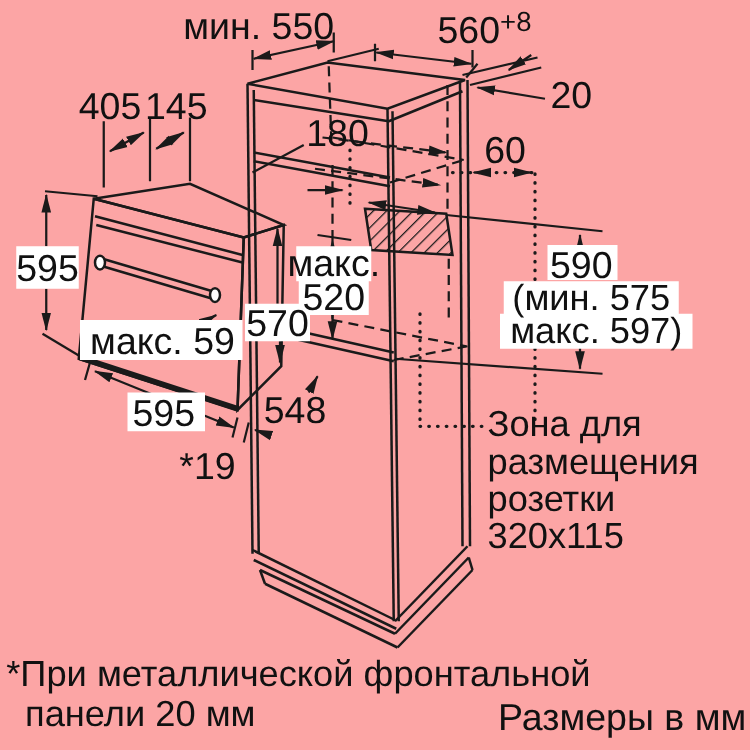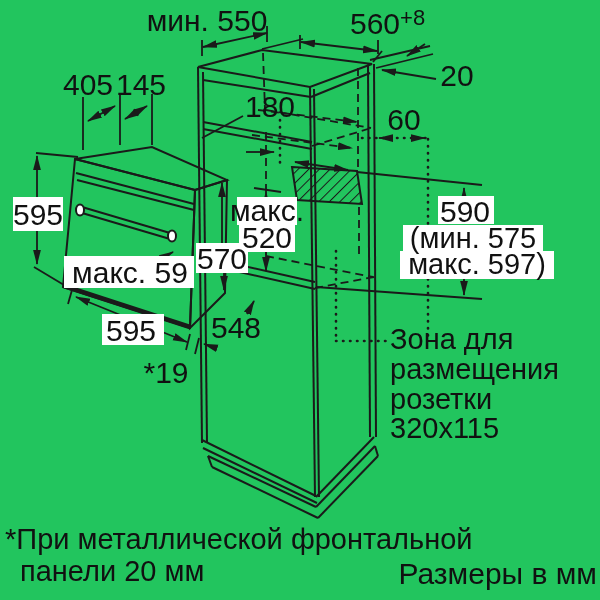--- a/index.html
+++ b/index.html
@@ -1,16 +1,16 @@
 <!DOCTYPE html>
 <html><head>
 <meta charset="utf-8">
 <style>
   html,body{margin:0;padding:0;background:#fff;}
-  .stage{width:600px;height:600px;background:#22c55e;position:relative;overflow:hidden;
+  .stage{width:600px;height:600px;background:#fca5a5;position:relative;overflow:hidden;
          font-family:"Liberation Sans", sans-serif;}
   svg{display:block;}
   text{fill:#111;font-family:"Liberation Sans", sans-serif;}
   .ln{stroke:#1a1a1a;stroke-width:2;fill:none;}
   .thin{stroke:#1a1a1a;stroke-width:1.8;fill:none;}
   .dash{stroke:#1a1a1a;stroke-width:1.8;fill:none;stroke-dasharray:8 5;}
   .dots{stroke:#1a1a1a;stroke-width:2.6;fill:none;stroke-dasharray:0.5 6.5;stroke-linecap:round;}
   .mask{fill:#fff;stroke:none;}
   .dimtxt{font-size:30px;}
   .dimtxt2{font-size:29px;}

